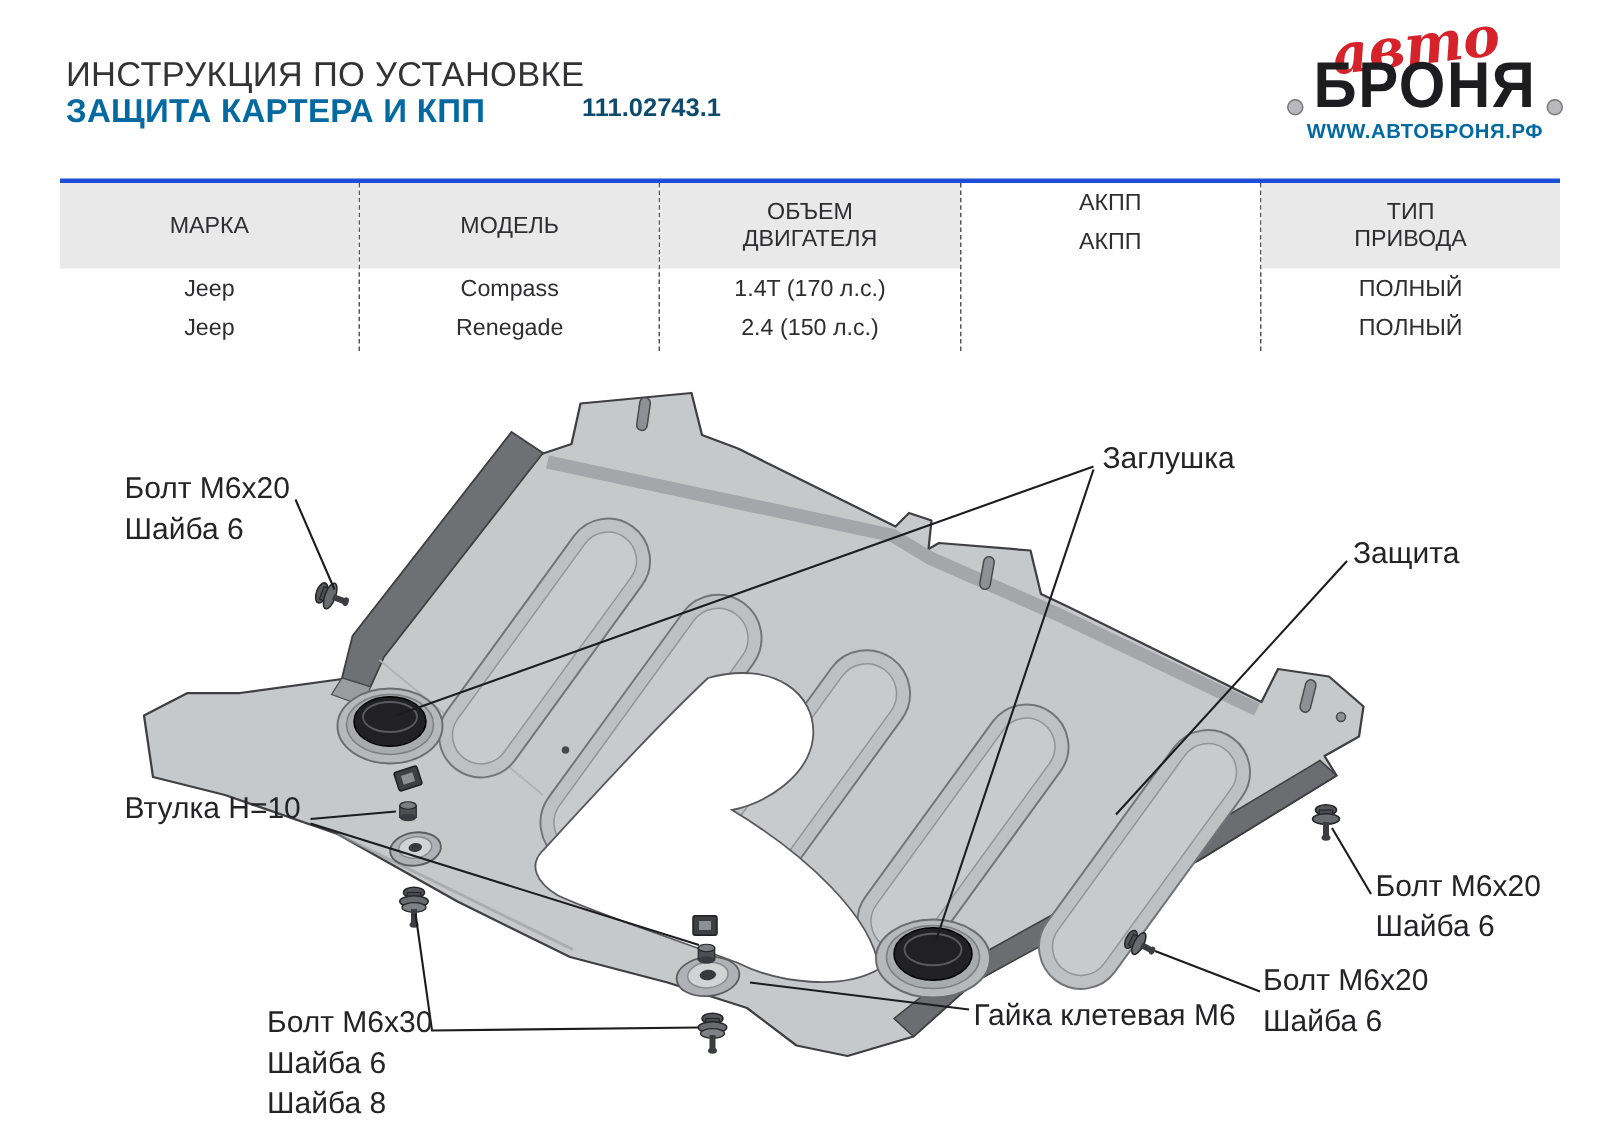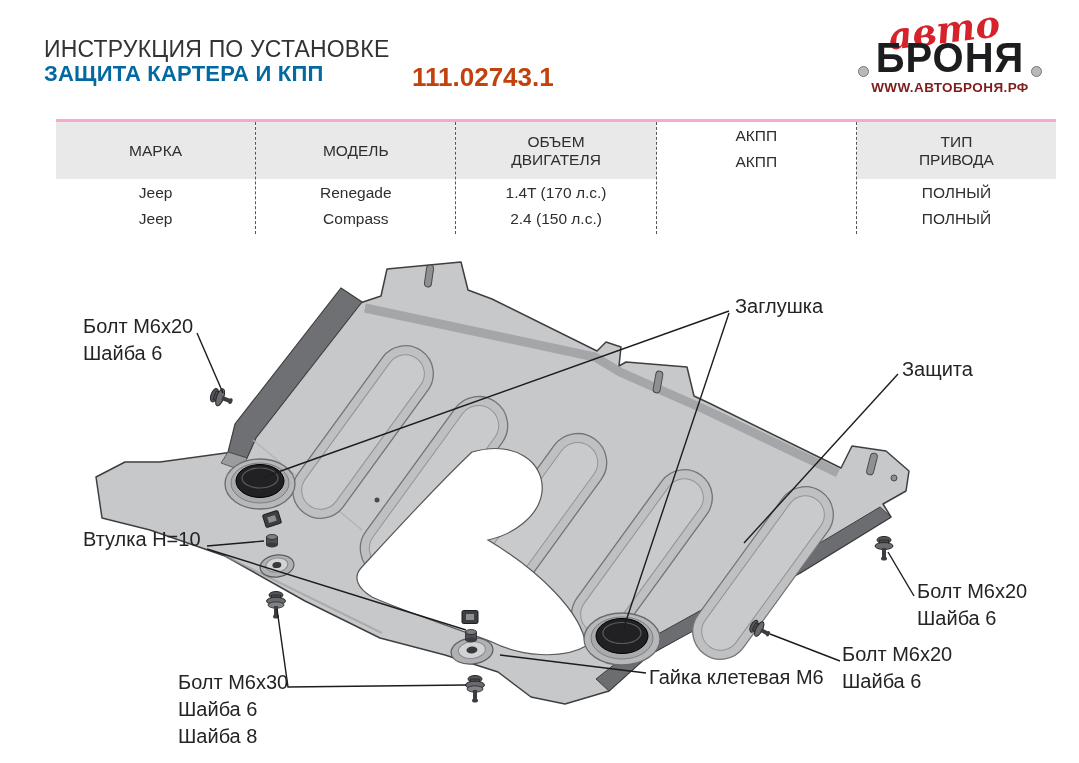--- a/index.html
+++ b/index.html
@@ -3,34 +3,34 @@
 <meta charset="utf-8">
 <style>
   html,body{margin:0;padding:0;background:#ffffff;}
   .page{
     position:relative;width:1079px;height:763px;background:#ffffff;overflow:hidden;
     font-family:"Liberation Sans", sans-serif;color:#2b2b2c;
   }
   
   .doc-subtitle{position:absolute;left:44px;top:36px;font-size:23px;font-weight:500;letter-spacing:.2px;color:#333335;}
   .doc-title{position:absolute;left:44px;top:61px;font-size:22px;font-weight:800;letter-spacing:.2px;color:#0369a1;}
-  .part-number{position:absolute;left:412px;top:62px;font-size:26px;font-weight:800;color:#c2410c;}
+  .part-number{position:absolute;left:388px;top:62px;font-size:17px;font-weight:800;color:#0c4a6e;}
   .logo{position:absolute;right:36px;top:12px;width:186px;text-align:center;}
   .logo-script{
     font-family:"DejaVu Serif", serif;font-style:italic;font-weight:900;font-size:37px;line-height:1;
     color:#d6232b;transform:rotate(-7deg);position:relative;left:-6px;margin-bottom:-12px;
   }
   .logo-main-row{display:flex;align-items:flex-end;justify-content:center;gap:7px;}
   .screw{width:9px;height:9px;border-radius:50%;background:#b9b9bb;border:1.5px solid #77777a;display:inline-block;}
   .logo-main{font-size:40px;line-height:1;font-weight:800;letter-spacing:1px;color:#1d1d1f;transform:scale(1.0,1.08);}
-  .logo-url{font-size:13.5px;font-weight:700;letter-spacing:.4px;color:#7f1d1d;margin-top:3px;}
+  .logo-url{font-size:13.5px;font-weight:700;letter-spacing:.4px;color:#0369a1;margin-top:3px;}
   
   .spec-table{
-    position:absolute;left:56px;top:119px;width:1000px;height:112px;
-    border-top:3px solid #f9a8d4;display:flex;
+    position:absolute;left:40px;top:119px;width:1000px;height:112px;
+    border-top:3px solid #1d4ed8;display:flex;
   }
   .spec-col{flex:1 1 0;display:flex;flex-direction:column;border-right:1.5px dashed #55555a;}
   .spec-col:last-child{border-right:none;}
   .spec-th{
     height:57px;background:#e9e9ea;display:flex;align-items:center;justify-content:center;
     font-size:15.5px;line-height:1.15;text-align:center;white-space:pre-line;color:#2e2e30;
   }
   .spec-td{
     height:24px;display:flex;align-items:center;justify-content:center;
     font-size:15.5px;color:#2e2e30;margin-top:2px;
@@ -61,22 +61,22 @@
   </div>
 
   <div class="spec-table">
     <div class="spec-col">
       <div class="spec-th">МАРКА</div>
       <div class="spec-td">Jeep</div>
       <div class="spec-td">Jeep</div>
     </div>
     <div class="spec-col">
       <div class="spec-th">МОДЕЛЬ</div>
+      <div class="spec-td">Compass</div>
       <div class="spec-td">Renegade</div>
-      <div class="spec-td">Compass</div>
     </div>
     <div class="spec-col">
       <div class="spec-th">ОБЪЕМ
 ДВИГАТЕЛЯ</div>
       <div class="spec-td">1.4T (170 л.с.)</div>
       <div class="spec-td">2.4 (150 л.с.)</div>
     </div>
     <div class="spec-col">
       <div class="spec-td">АКПП</div>
       <div class="spec-td">АКПП</div>

